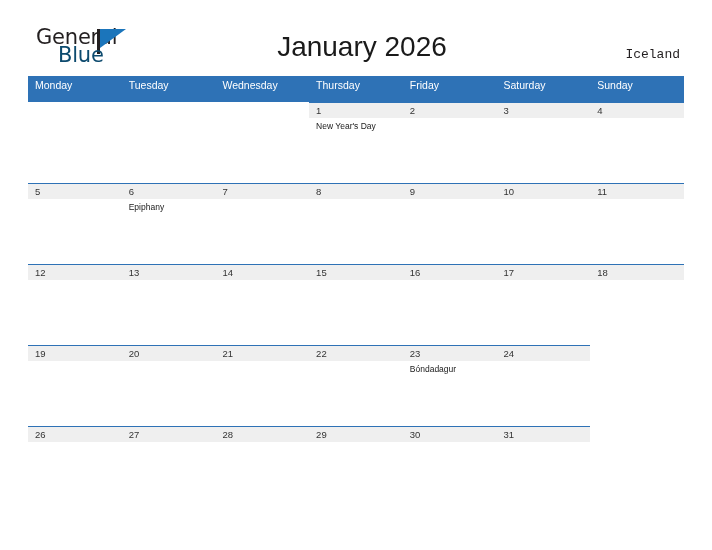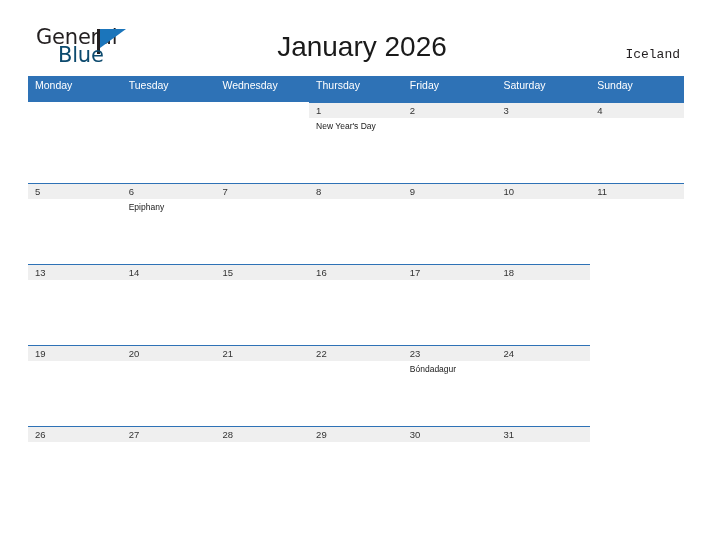--- a/index.html
+++ b/index.html
@@ -265,20 +265,25 @@
         <span class="day-num">11</span>
         <span class="event"></span>
       </div>
     </div>
   </div>
 
   <div class="week-row">
     <div class="cells">
       <div class="day-cell filled">
         <div class="date-band"></div>
+        <span class="day-num">12</span>
+        <span class="event"></span>
+      </div>
+      <div class="day-cell filled">
+        <div class="date-band"></div>
         <span class="day-num">13</span>
         <span class="event"></span>
       </div>
       <div class="day-cell filled">
         <div class="date-band"></div>
         <span class="day-num">14</span>
         <span class="event"></span>
       </div>
       <div class="day-cell filled">
         <div class="date-band"></div>

